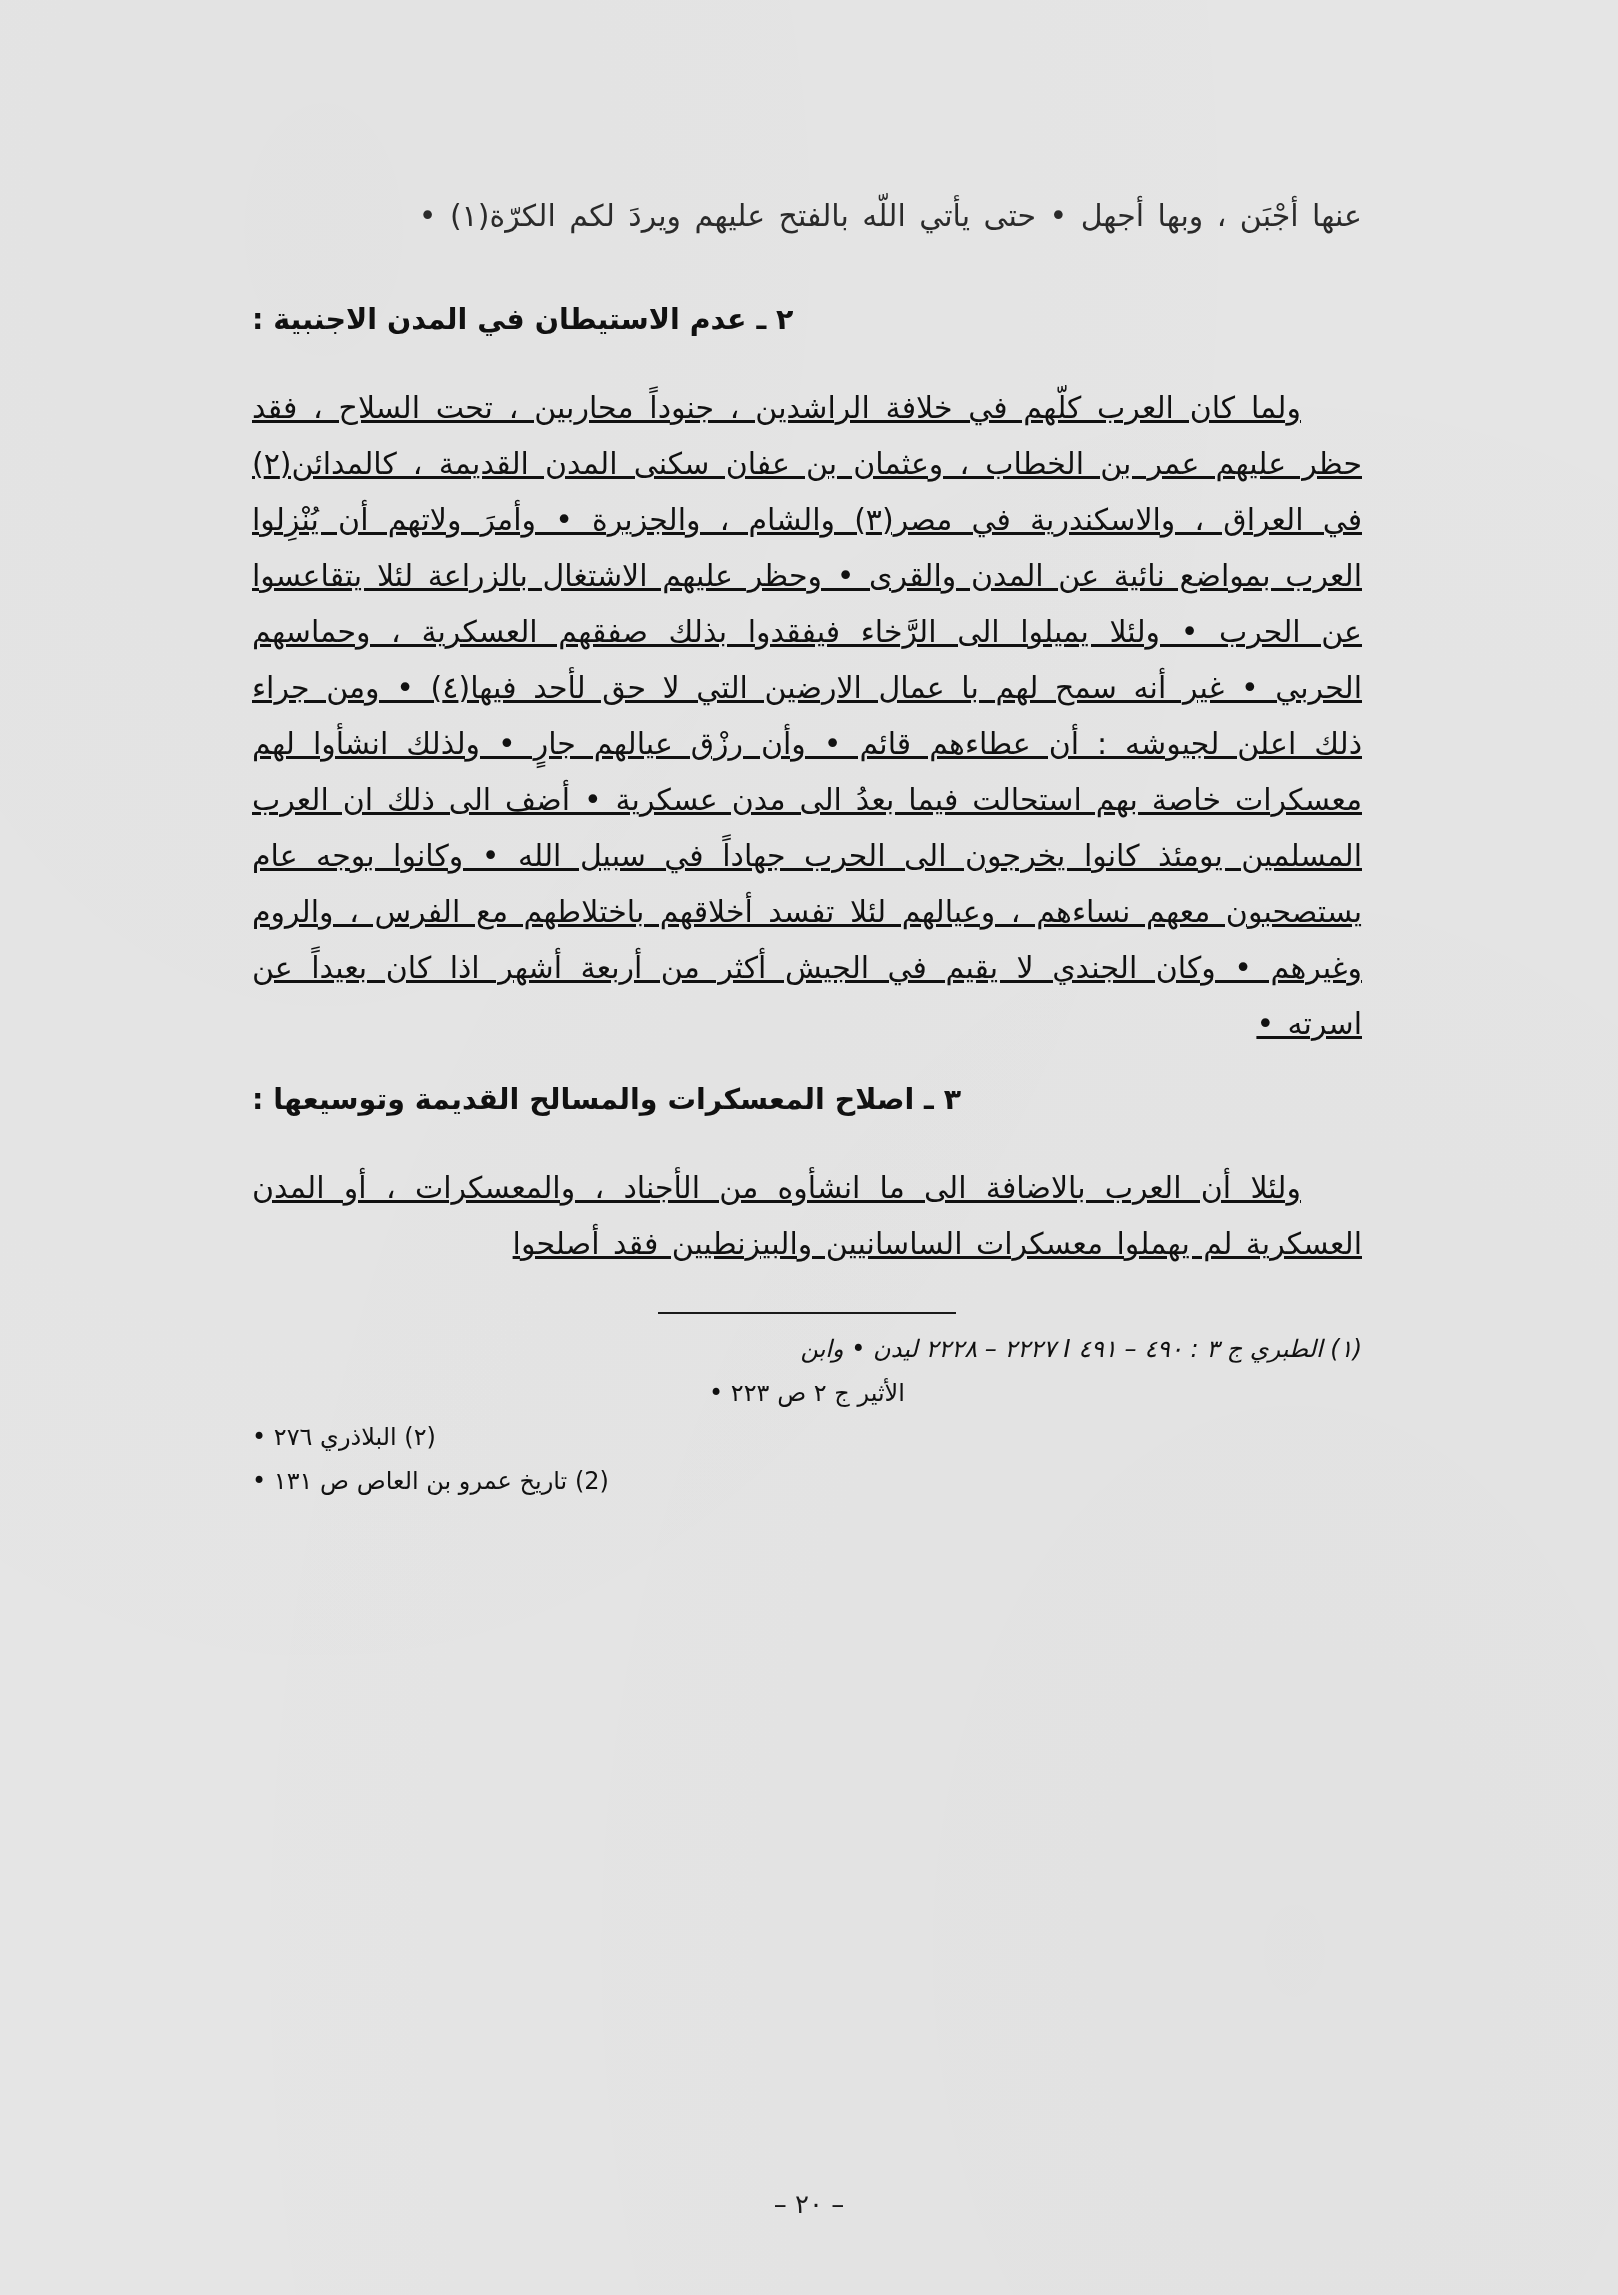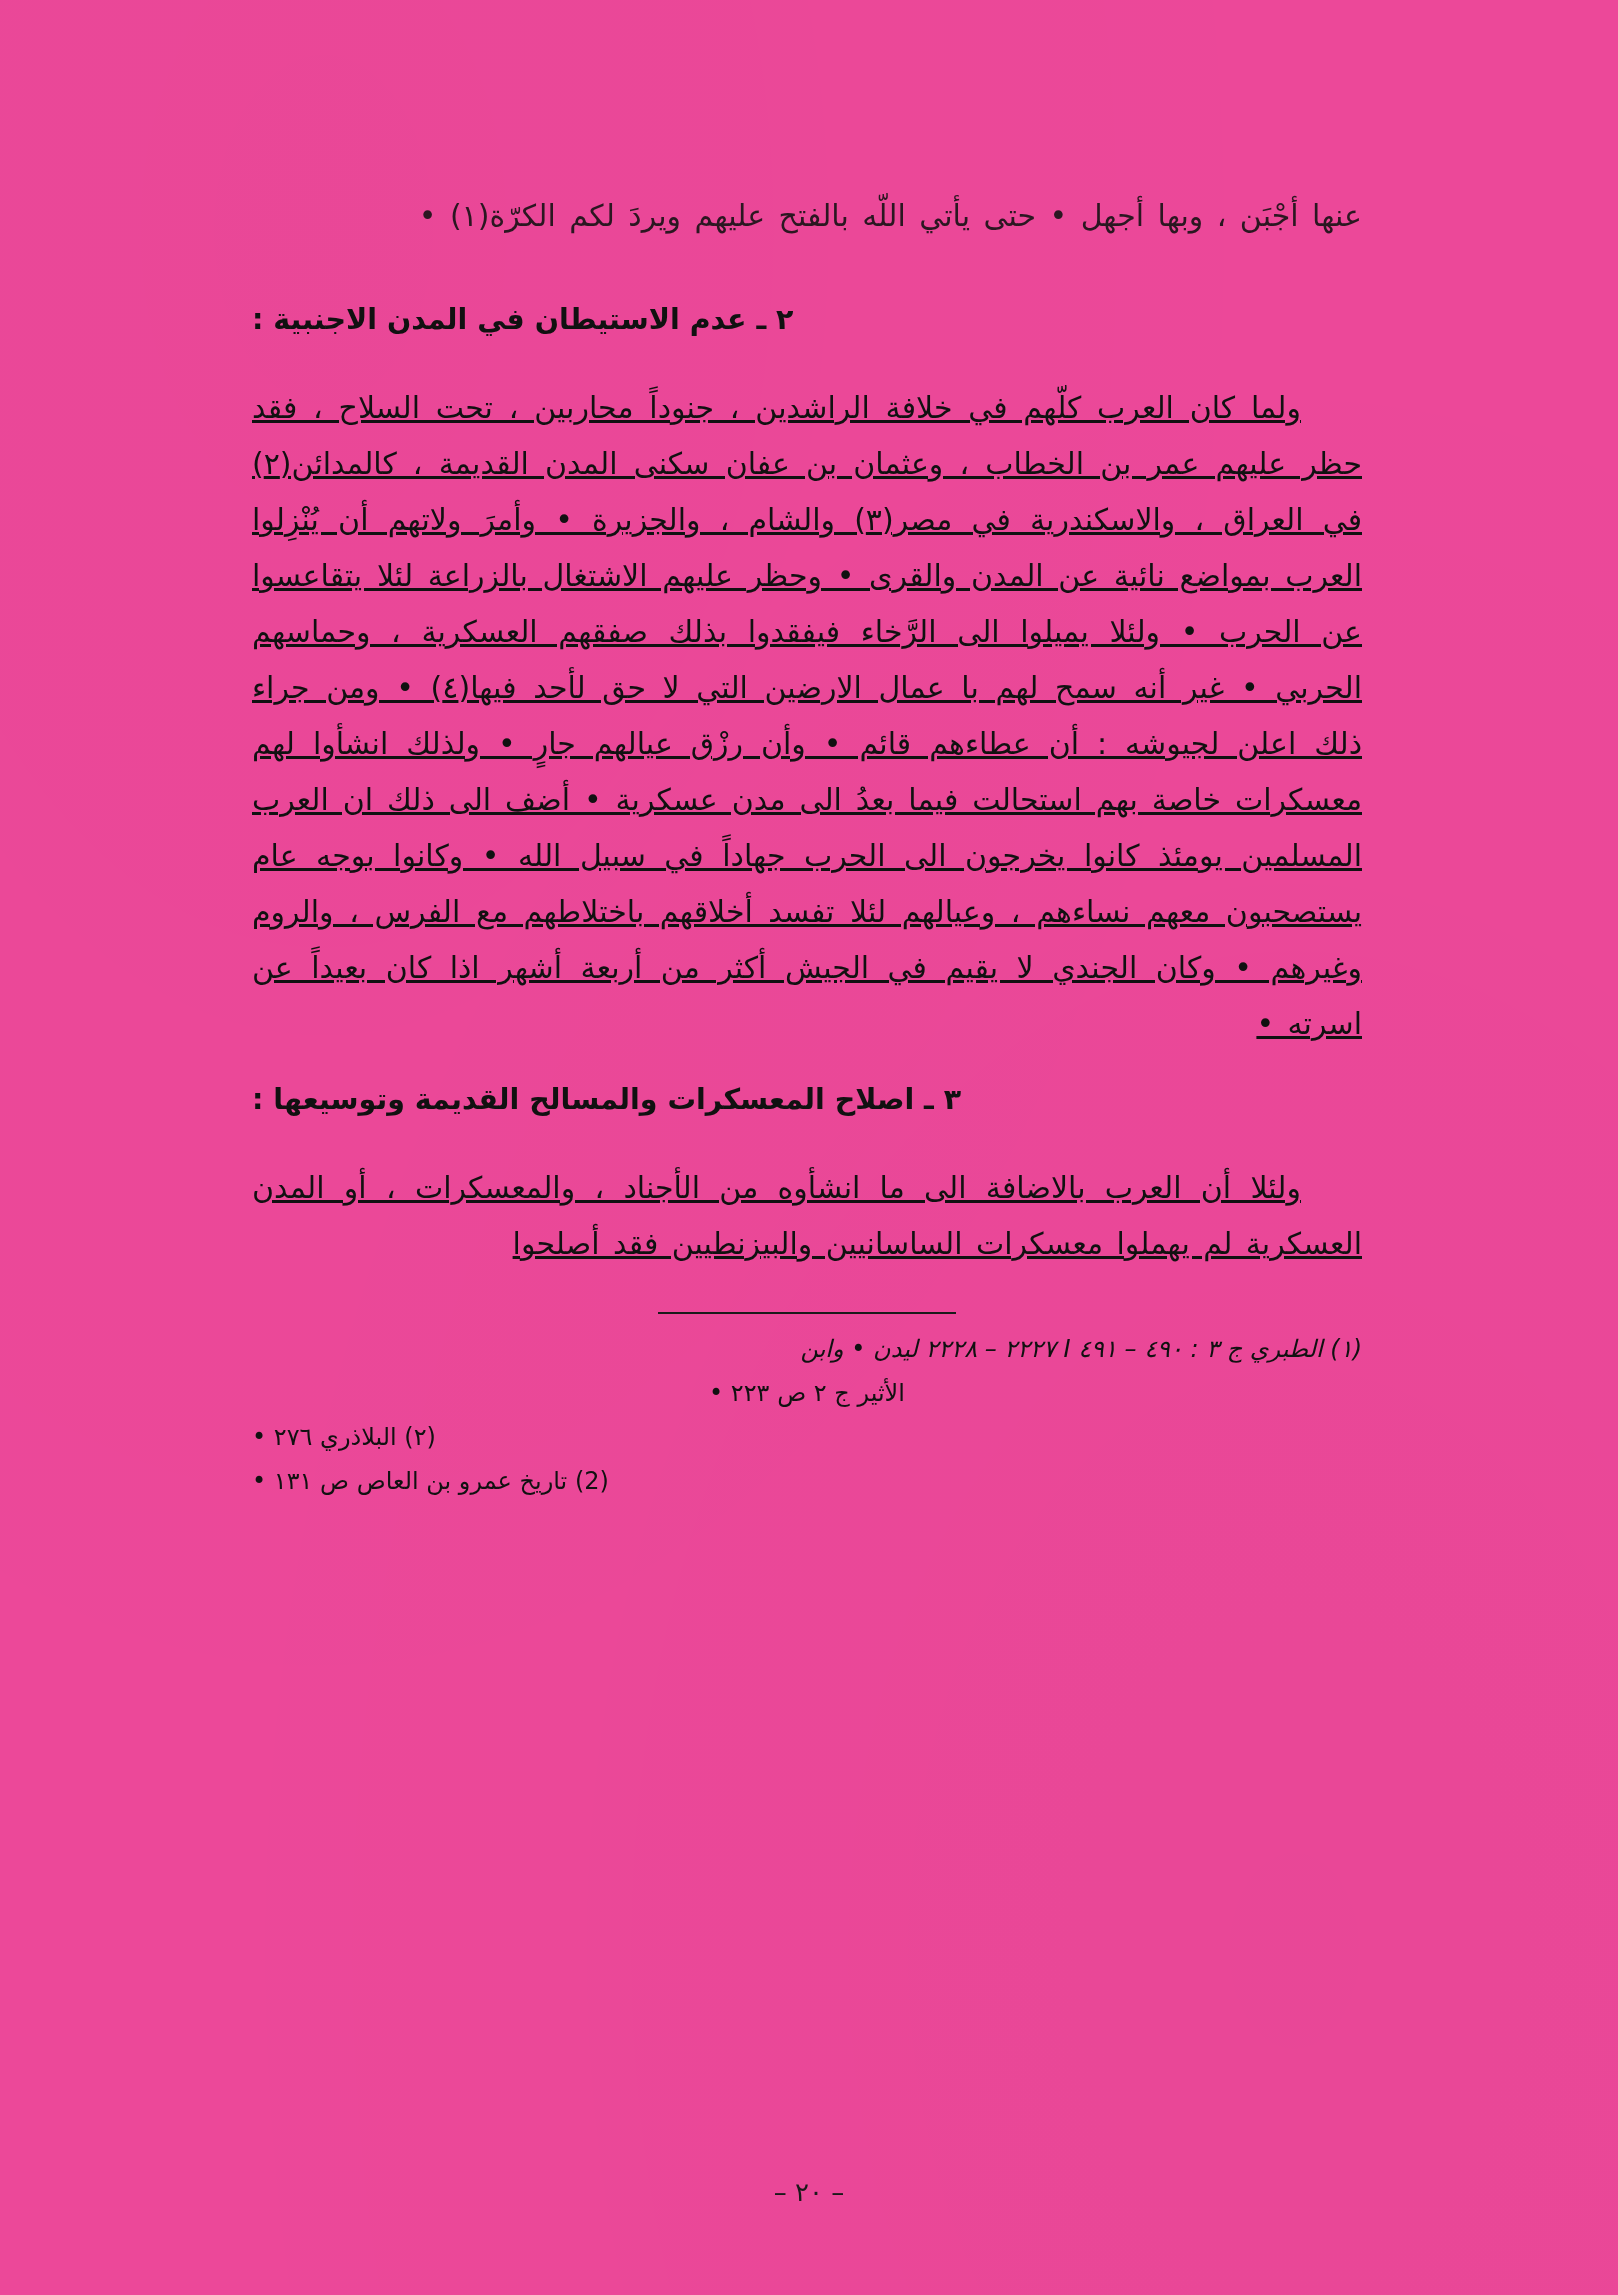--- a/index.html
+++ b/index.html
@@ -7,21 +7,21 @@
     padding: 0;
     background: #ffffff;
   }
   body {
     font-family: "DejaVu Sans", "Liberation Sans", sans-serif;
   }
   .page {
     position: relative;
     width: 1618px;
     height: 2295px;
-    background: #ec4899;
+    background: #e5e5e5;
     overflow: hidden;
   }
   
   .page::before {
     content: "";
     position: absolute;
     inset: 0;
     background:
       radial-gradient(ellipse at 20% 10%, rgba(0,0,0,0.012), rgba(0,0,0,0) 60%),
       radial-gradient(ellipse at 80% 85%, rgba(0,0,0,0.015), rgba(0,0,0,0) 65%);
@@ -87,21 +87,21 @@
   .fn.centered {
     text-align: left;
   }
   .fn.c2 { text-align: center; }
   .fn-first {
     text-align: justify;
     font-style: italic;
   }
   .folio {
     position: absolute;
-    bottom: 88px;
+    bottom: 76px;
     left: 0;
     right: 0;
     text-align: center;
     font-size: 26px;
     letter-spacing: 2.6px;
     color: #1a1a1a;
   }
   .faint {
     opacity: 0.88;
   }

